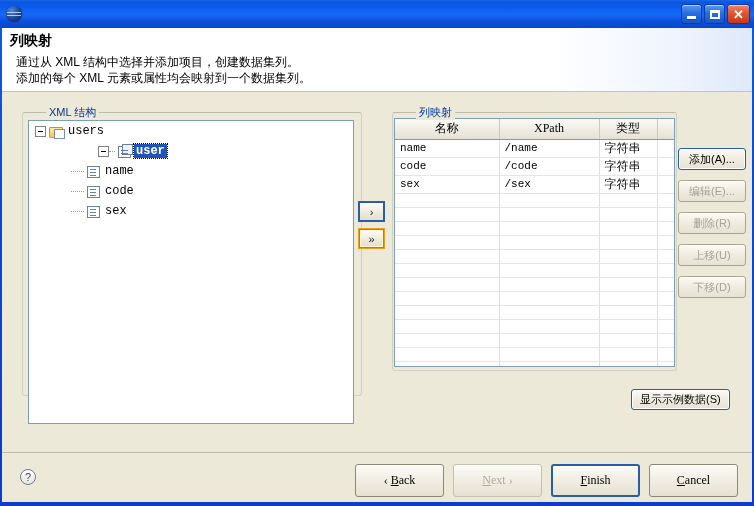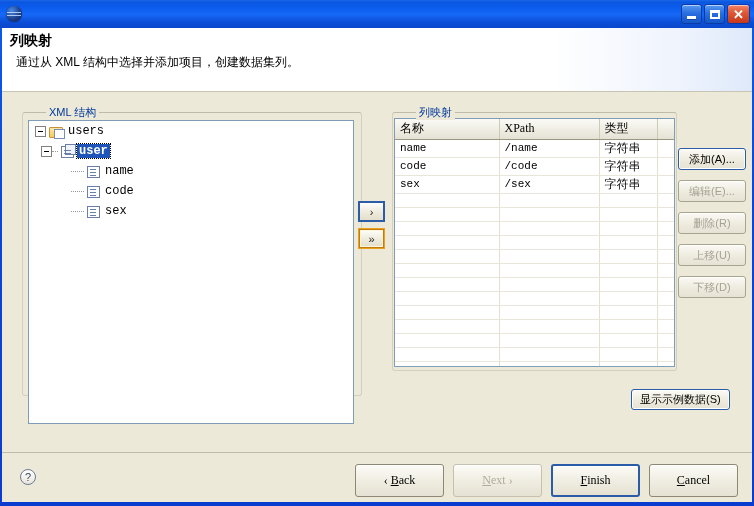--- a/index.html
+++ b/index.html
@@ -214,21 +214,21 @@
     border: 1px solid #7f9db9; background: #fff;
     overflow: hidden;
   }
   table.map-table { border-collapse: collapse; width: 100%; table-layout: fixed; }
   table.map-table th {
     height: 20px;
     background: linear-gradient(to bottom, #fbfaf6 0%, #f0eee4 50%, #e4e1d4 100%);
     border-right: 1px solid #cdc9b8;
     border-bottom: 1px solid #9b9784;
     font-size: 12px; font-weight: normal; color: #000;
-    text-align: left; padding: 0 5px;
+    text-align: center; padding: 0 5px;
     font-family: "Liberation Serif", serif;
   }
   table.map-table td {
     height: 14px;
     border-right: 1px solid #e3e0d2;
     border-bottom: 1px solid #e8e5da;
     font-size: 11px; padding: 0 5px; color: #000;
     font-family: "Liberation Mono", monospace;
     white-space: nowrap; overflow: hidden;
   }
@@ -325,36 +325,37 @@
         <span class="g-close">✕</span>
       </div>
     </div>
   </div>
 
   <div id="header">
     <div id="header-glow"></div>
     <div id="header-title">列映射</div>
     <div id="header-desc">
       <div>通过从 XML 结构中选择并添加项目，创建数据集列。</div>
+      <div>添加的每个 XML 元素或属性均会映射到一个数据集列。</div>
     </div>
   </div>
 
   <div id="body">
 
     <div class="group" id="xml-group">
       <div class="group-frame"></div>
       <div class="group-label">XML 结构</div>
       <div id="tree-box">
         <div id="tree-rows">
             <div class="tree-row" style="padding-left: 6px;">
               <div class="expander"></div>
               <div class="ico ico-folder"></div>
               <span class="node-label">users</span>
             </div>
-            <div class="tree-row" style="padding-left: 12px;">
+            <div class="tree-row" style="padding-left: 24px; margin-left: 45px;">
               <div class="expander"></div>
               <div class="dotline" style="width: 6px;"></div>
               <div class="ico ico-elem2"></div>
               <span class="node-label selected">user</span>
             </div>
             <div class="tree-row" style="padding-left: 42px;">
               <div class="dotline" style="width: 13px;"></div>
               <div class="ico ico-elem"></div>
               <span class="node-label">name</span>
             </div>

